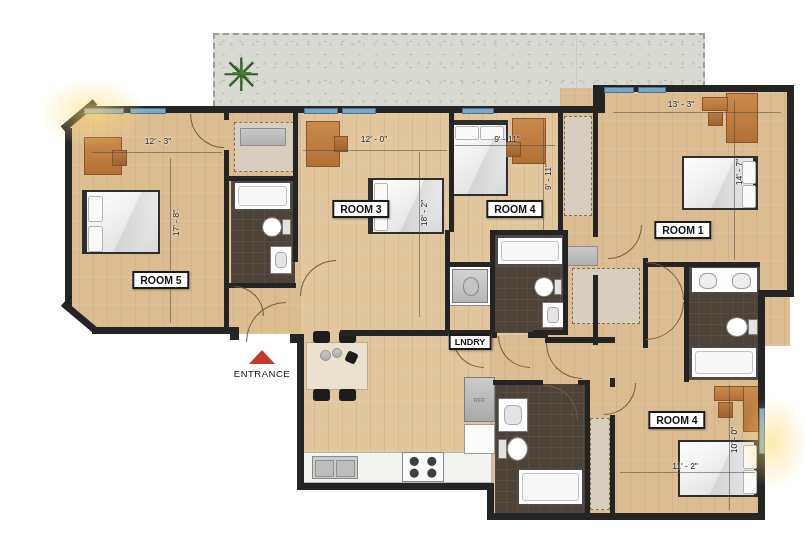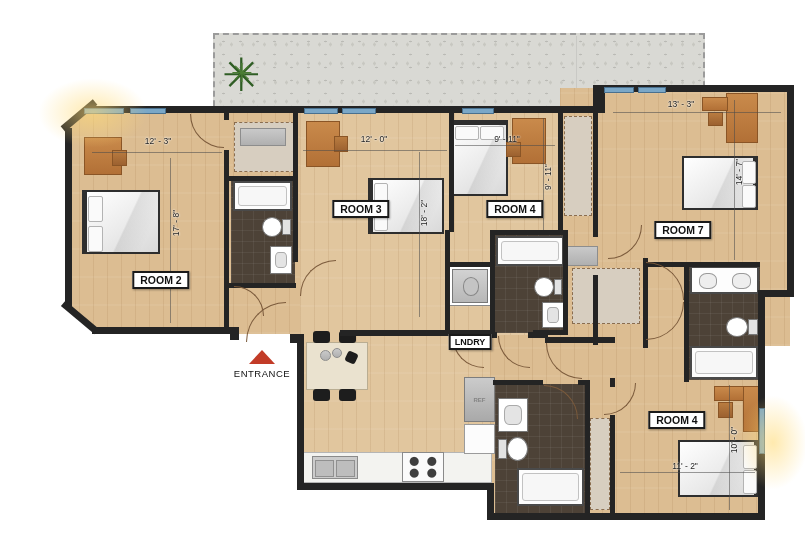--- a/index.html
+++ b/index.html
@@ -263,23 +263,23 @@
   <div class="dim v" style="left:176px;top:223px;">17' - 8"</div>
   <div class="dim" style="left:374px;top:139px;">12' - 0"</div>
   <div class="dim v" style="left:424px;top:213px;">18' - 2"</div>
   <div class="dim" style="left:507px;top:139px;">9' - 11"</div>
   <div class="dim v" style="left:548px;top:177px;">9' - 11"</div>
   <div class="dim" style="left:681px;top:104px;">13' - 3"</div>
   <div class="dim v" style="left:739px;top:172px;">14' - 7"</div>
   <div class="dim" style="left:685px;top:466px;">11' - 2"</div>
   <div class="dim v" style="left:734px;top:440px;">10' - 0"</div>
 
-  <div class="rlabel" style="left:161px;top:280px;">ROOM 2</div>
+  <div class="rlabel" style="left:161px;top:280px;">ROOM 5</div>
   <div class="rlabel" style="left:361px;top:209px;">ROOM 3</div>
   <div class="rlabel" style="left:515px;top:209px;">ROOM 4</div>
-  <div class="rlabel" style="left:683px;top:230px;">ROOM 7</div>
+  <div class="rlabel" style="left:683px;top:230px;">ROOM 1</div>
   <div class="rlabel" style="left:677px;top:420px;">ROOM 4</div>
   <div class="rlabel small" style="left:470px;top:311px;margin-top:31px;">LNDRY</div>
 
   <div class="tri" style="left:249px;top:350px;"></div>
   <div class="entr" style="left:262px;top:368px;">ENTRANCE</div>
 
 </div>
 
 </body></html>

